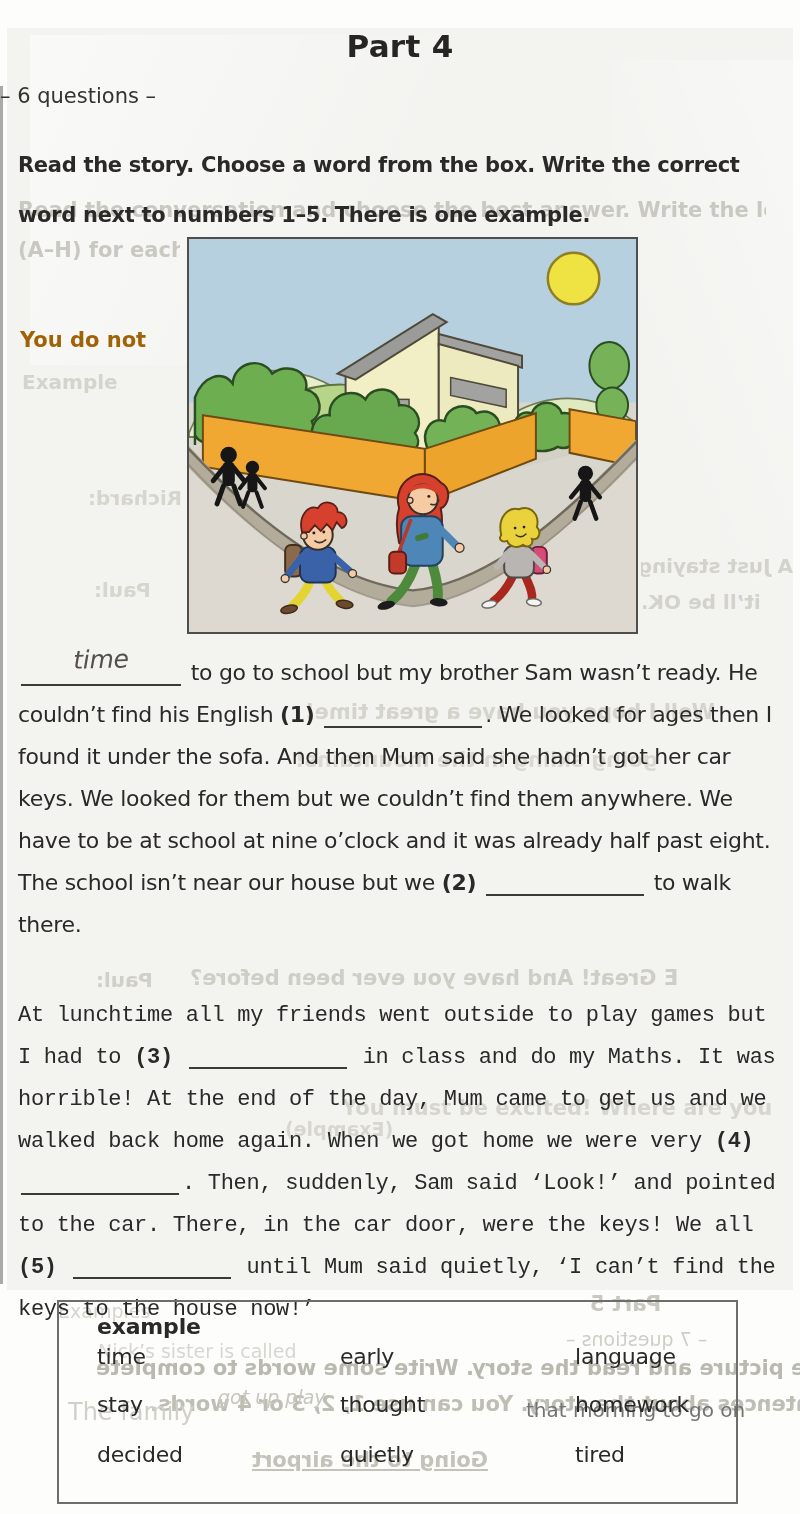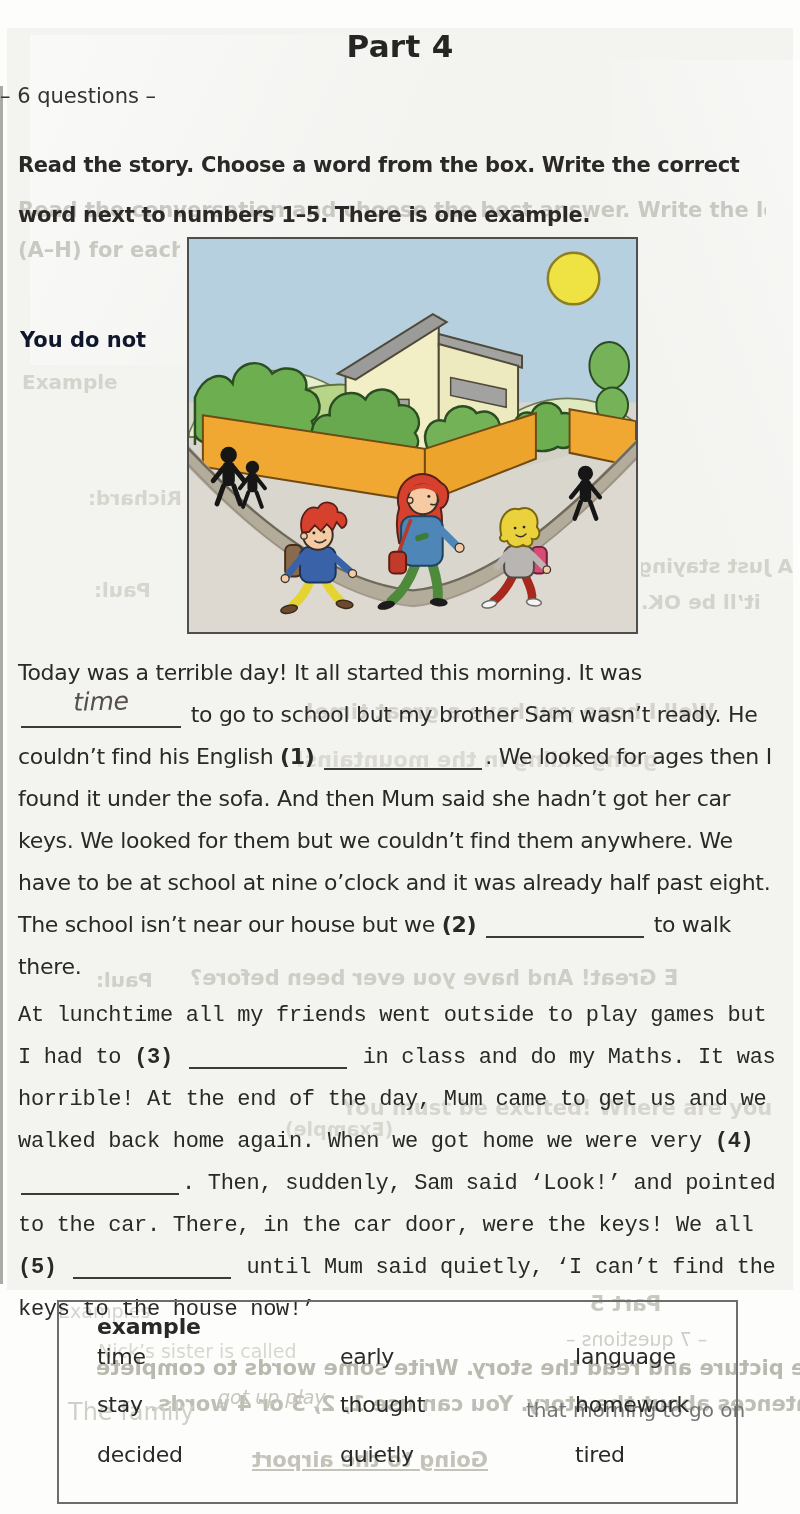--- a/index.html
+++ b/index.html
@@ -55,21 +55,21 @@
 
 <div class="page">
 
   <div class="tint"></div>
   <div class="sheen1"></div>
   <div class="sheen2"></div>
   <div class="left-edge"></div>
 
   <span class="bleed bold clip" style="left:18px;top:198px;width:748px;color:#c9c8c1;">Read the conversation and choose the best answer. Write the letter</span>
   <span class="bleed bold clip" style="left:18px;top:238px;width:162px;color:#c9c8c1;">(A–H) for each answer.</span>
-  <span class="bleed bold" style="left:20px;top:328px;color:#0f172a;text-align:center;">You do not</span>
+  <span class="bleed bold" style="left:20px;top:328px;color:#a16207;text-align:center;">You do not</span>
   <span class="bleed bold" style="left:22px;top:370px;color:#d4d3cc;font-size:20px;">Example</span>
   <span class="bleed bold mir" style="left:88px;top:486px;color:#d6d5ce;font-size:20px;">Richard:</span>
   <span class="bleed bold mir" style="left:94px;top:578px;color:#d6d5ce;font-size:20px;">Paul:</span>
   <span class="bleed bold mir clip" style="left:641px;top:554px;width:152px;color:#d3d2cb;font-size:20px;">A   Just staying at home with my family, but</span>
   <span class="bleed bold mir" style="left:641px;top:590px;color:#d3d2cb;font-size:20px;">it’ll be OK.</span>
   <span class="bleed bold mir" style="left:305px;top:700px;color:#d5d4cc;">Well I hope you have a great time!</span>
   <span class="bleed bold mir" style="left:295px;top:748px;color:#dbdad2;">going skiing in the mountains!</span>
   <span class="bleed bold mir" style="left:96px;top:968px;color:#d0cfc8;font-size:20px;">Paul:</span>
   <span class="bleed bold mir" style="left:190px;top:966px;color:#cfcec6;">E   Great! And have you ever been before?</span>
   <span class="bleed bold" style="left:330px;top:1096px;color:#d7d6ce;margin-left:12px;">You must be excited! Where are you</span>
@@ -215,21 +215,21 @@
         <circle cx="333" cy="293" r="13.5" fill="#f6cba4" stroke="#383028" stroke-width="2"></circle>
         <path d="M315,299 C311,281 322,270 333,273 C345,268 354,279 351,291 C356,296 353,305 346,303 C348,309 342,313 337,309 C331,313 323,311 321,305 C315,307 312,303 315,299 Z" fill="#ead23c" stroke="#7a660f" stroke-width="2"></path>
         <path d="M321,288 C323,277 344,276 346,288 C339,282 327,282 321,288 Z" fill="#ead23c"></path>
         <circle cx="329" cy="292" r="1.4" fill="#222"></circle>
           <circle cx="338" cy="291" r="1.4" fill="#222"></circle>
         <path d="M330,299 Q335,303 340,298" stroke="#333" stroke-width="1.5" fill="none" stroke-linecap="round"></path>
       </g>
     </svg>
   </div>
 
-  <p class="story p1"><span>Today was a terrible day! It all started this morning. It was</span>
+  <p class="story p1">
     <span class="blank example"><span class="hand">time</span></span>
     <span>to go to school but my brother Sam wasn’t ready. He couldn’t find his English</span>
     <span class="qnum">(1)</span>
     <span class="blank"></span><span>. We looked for ages then I found it under the sofa. And then Mum said she hadn’t got her car keys. We looked for them but we couldn’t find them anywhere. We have to be at school at nine o’clock and it was already half past eight. The school isn’t near our house but we</span>
     <span class="qnum">(2)</span>
     <span class="blank"></span>
     <span>to walk there.</span></p>
 
   <p class="story p2"><span>At lunchtime all my friends went outside to play games but I had to</span>
     <span class="qnum">(3)</span>

